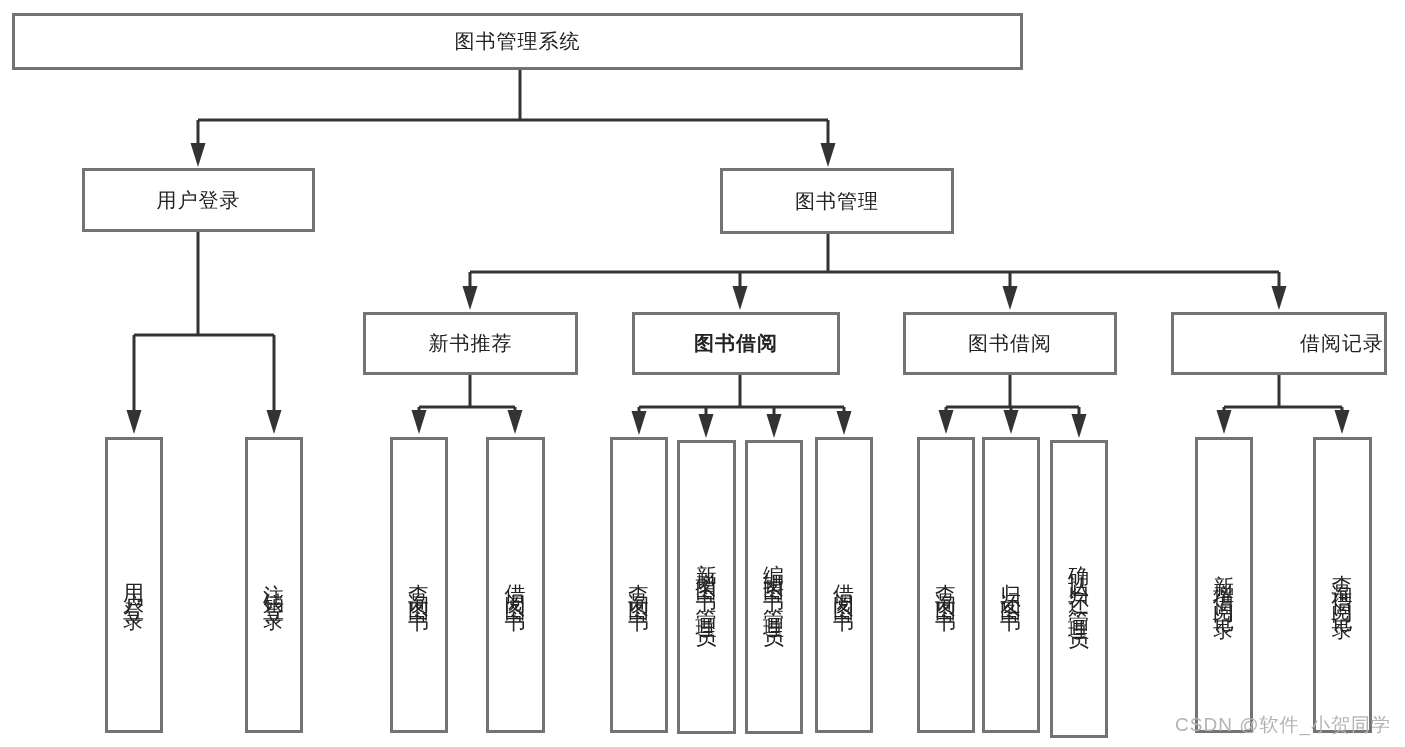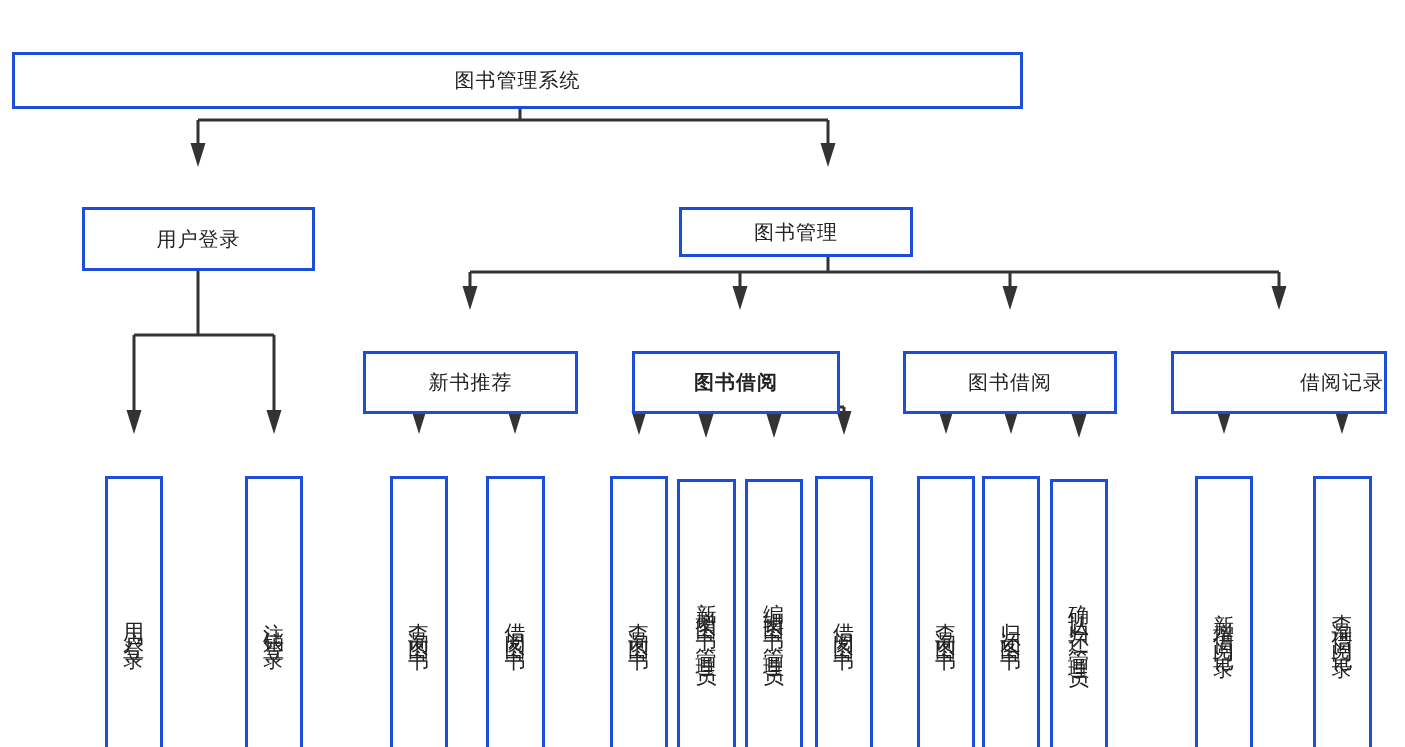--- a/index.html
+++ b/index.html
@@ -8,29 +8,28 @@
     width:1405px; height:747px;
     background:#ffffff;
     font-family:"Liberation Sans", sans-serif;
     overflow:hidden;
   }
   .connectors { position:absolute; left:0; top:0; }
   .box {
     position:absolute;
     box-sizing:border-box;
     background:#ffffff;
-    border:3px solid #1d4ed8;
+    border:3px solid #737373;
     display:flex;
     align-items:center;
     justify-content:center;
     color:#222222;
     font-size:20px;
     letter-spacing:1px;
     z-index:2;
-    margin-top:39px;
   }
   .leaf {
     writing-mode:vertical-rl;
     text-orientation:mixed;
     font-size:21px;
     letter-spacing:9px;
     line-height:1;
     text-align:center;
   }
   .watermark {
@@ -89,21 +88,21 @@
     </g>
   </svg>
 
   <div class="box" style="left:12px; top:13px; width:1011px; height:57px;">
     <span>图书管理系统</span>
   </div>
 
   <div class="box" style="left:82px; top:168px; width:233px; height:64px;">
     <span>用户登录</span>
   </div>
-  <div class="box" style="left:679px; top:168px; width:234px; height:50px;">
+  <div class="box" style="left:720px; top:168px; width:234px; height:66px;">
     <span>图书管理</span>
   </div>
 
   <div class="box" style="left:363px; top:312px; width:215px; height:63px;">
     <span>新书推荐</span>
   </div>
   <div class="box" style="left:632px; top:312px; width:208px; height:63px;font-weight:bold;">
     <span>图书借阅</span>
   </div>
   <div class="box" style="left:903px; top:312px; width:214px; height:63px;">
@@ -150,14 +149,15 @@
     <span>确认归还（管理员）</span>
   </div>
 
   <div class="box leaf" style="left:1195px; top:437px; width:58px; height:296px;">
     <span>新增借阅记录</span>
   </div>
   <div class="box leaf" style="left:1313px; top:437px; width:59px; height:296px;">
     <span>查询借阅记录</span>
   </div>
 
+  <div class="watermark">CSDN @软件_小贺同学</div>
 
 </div>
 
 </body></html>

